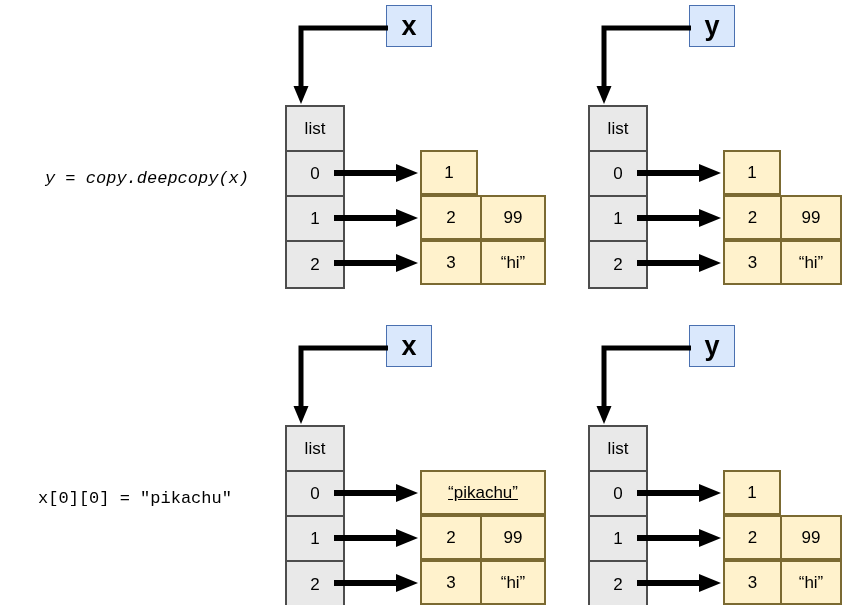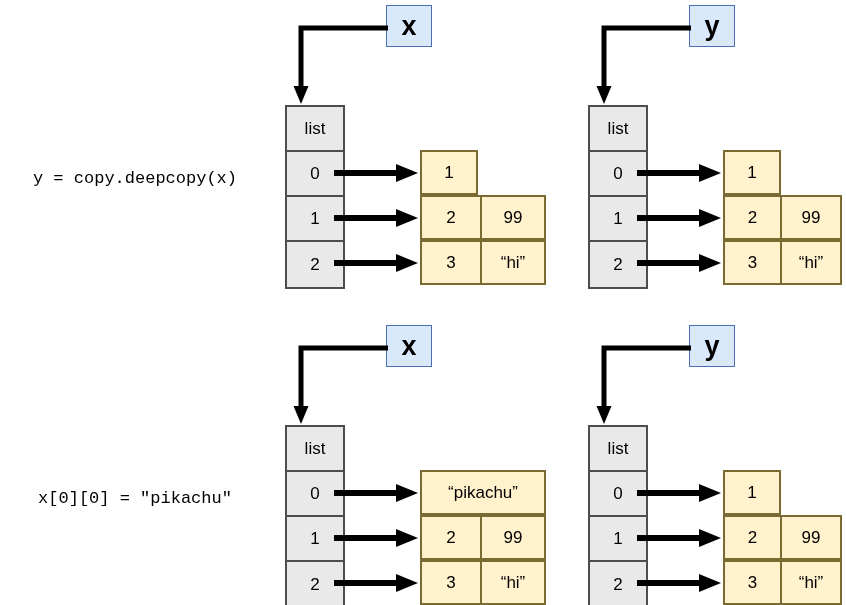--- a/index.html
+++ b/index.html
@@ -27,21 +27,21 @@
   
   .code-label {
     position: absolute;
     font-family: "Liberation Mono", "DejaVu Sans Mono", monospace;
     font-size: 17px;
     color: #000000;
     white-space: pre;
     text-align: center;
     letter-spacing: 0px;
   }
-  .code-label.row1 { left: 0px;  top: 169px; width: 270px; }
+  .code-label.row1 { left: 12px;  top: 169px; width: 270px; font-style: italic; }
   .code-label.row2 { left: 0px;  top: 489px; width: 270px; }
 
   
   .var-box {
     position: absolute;
     width: 46px;
     height: 42px;
     background: #dae8fc;
     border: 1.5px solid #4a70b0;
     box-sizing: border-box;
@@ -206,21 +206,21 @@
   <svg class="link-arrow" style="left:332px; top:528px;" width="88" height="20">
     <path d="M 2,10 L 68,10" stroke="#000000" stroke-width="6" fill="none"></path>
     <path d="M 86,10 L 64,1 L 64,19 Z" fill="#000000"></path>
   </svg>
   <svg class="link-arrow" style="left:332px; top:573px;" width="88" height="20">
     <path d="M 2,10 L 68,10" stroke="#000000" stroke-width="6" fill="none"></path>
     <path d="M 86,10 L 64,1 L 64,19 Z" fill="#000000"></path>
   </svg>
 
   <div class="inner-row" style="left:420px; top:470px; width:126px;">
-    <div class="inner-cell" style="width:122px;">“pikachu”</div>
+    <div class="inner-cell" style="width:122px;text-decoration:underline;">“pikachu”</div>
   </div>
   <div class="inner-row" style="left:420px; top:515px; width:126px;">
     <div class="inner-cell" style="width:58px;">2</div>
     <div class="inner-cell divider" style="width:64px;">99</div>
   </div>
   <div class="inner-row" style="left:420px; top:560px; width:126px;">
     <div class="inner-cell" style="width:58px;">3</div>
     <div class="inner-cell divider" style="width:64px;">“hi”</div>
   </div>
 

